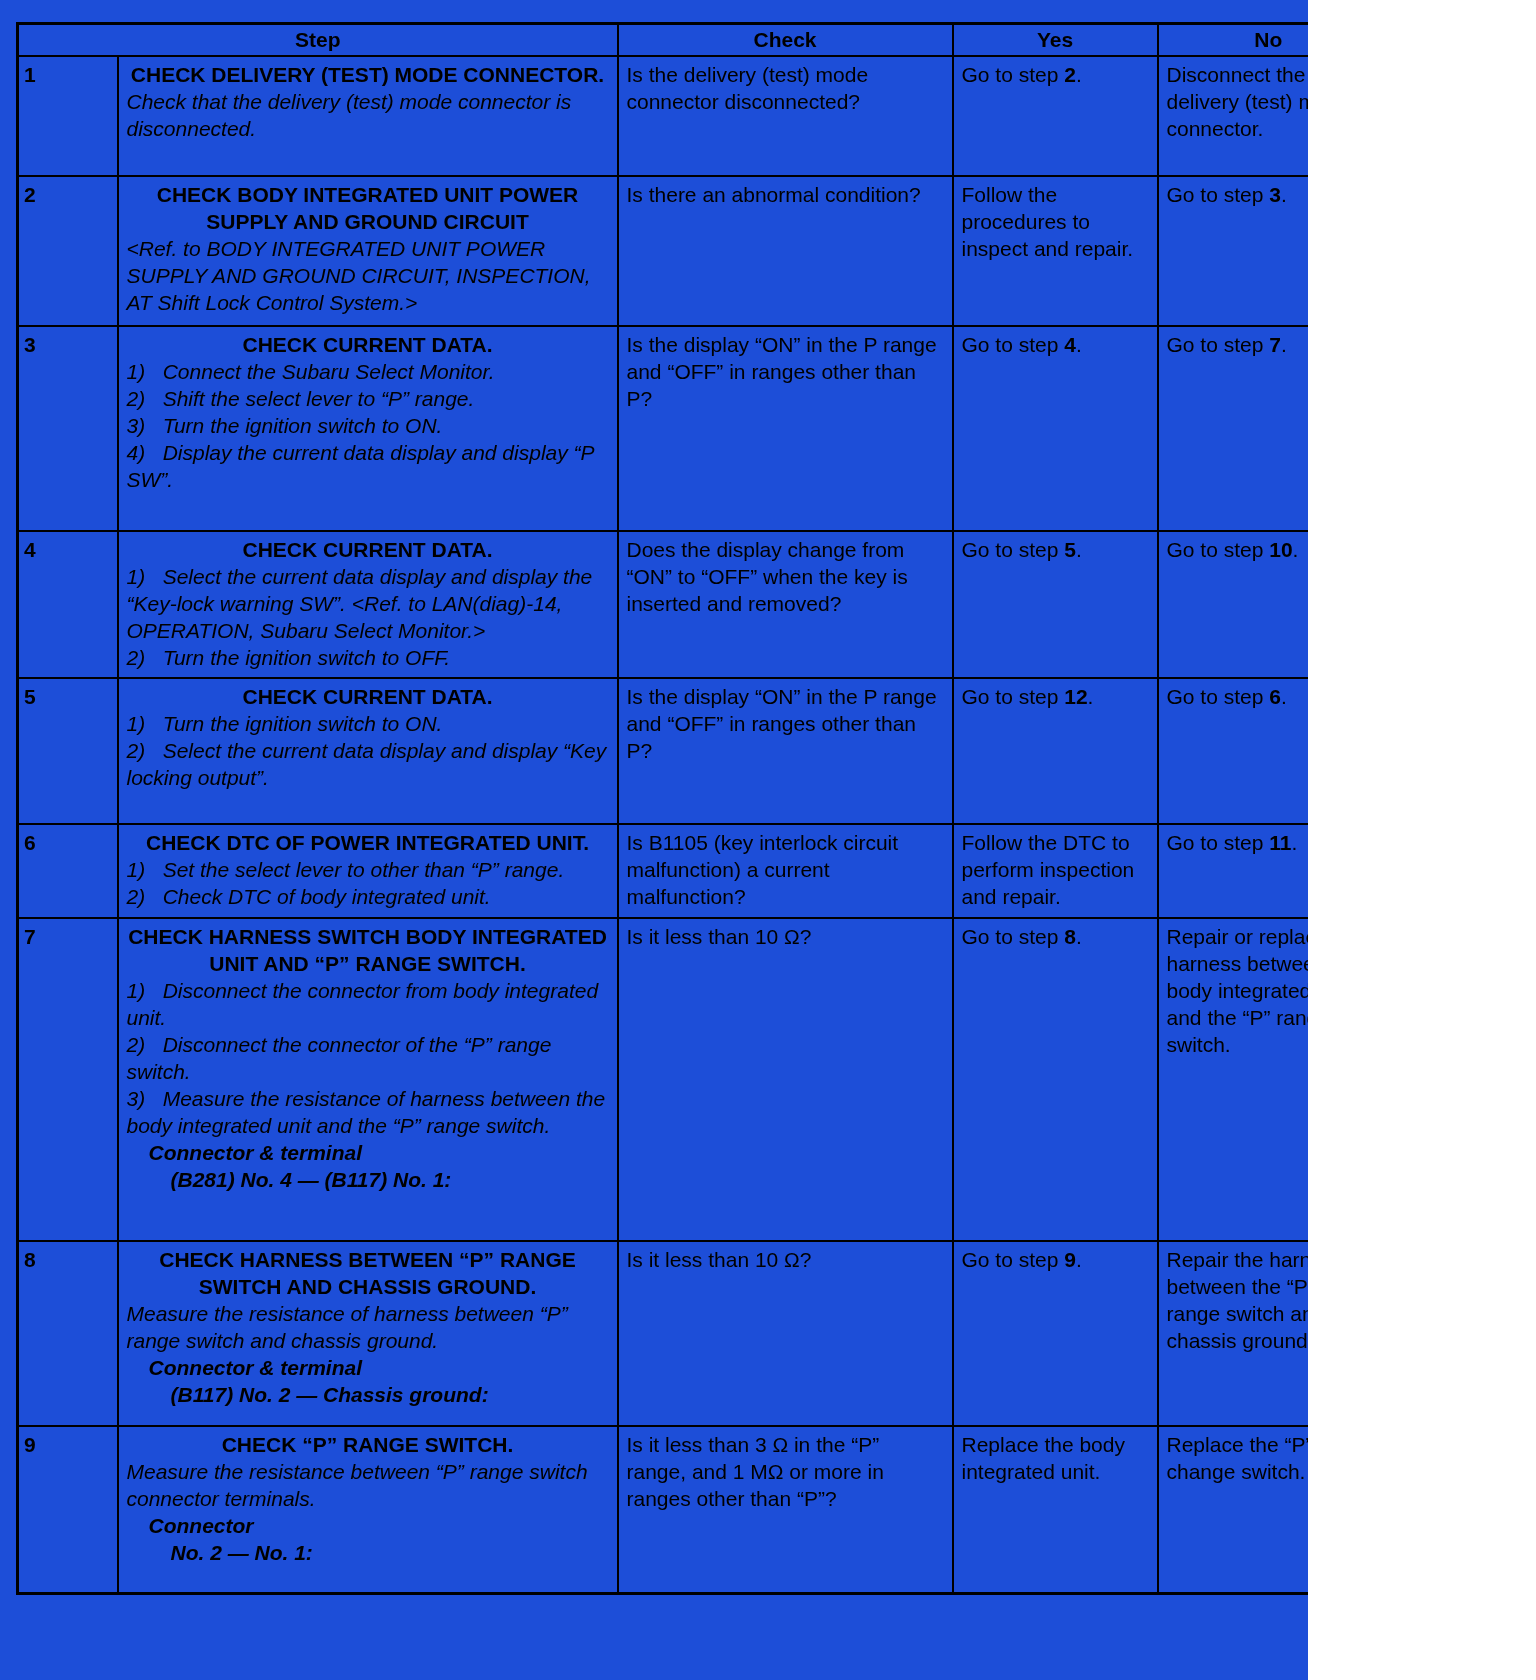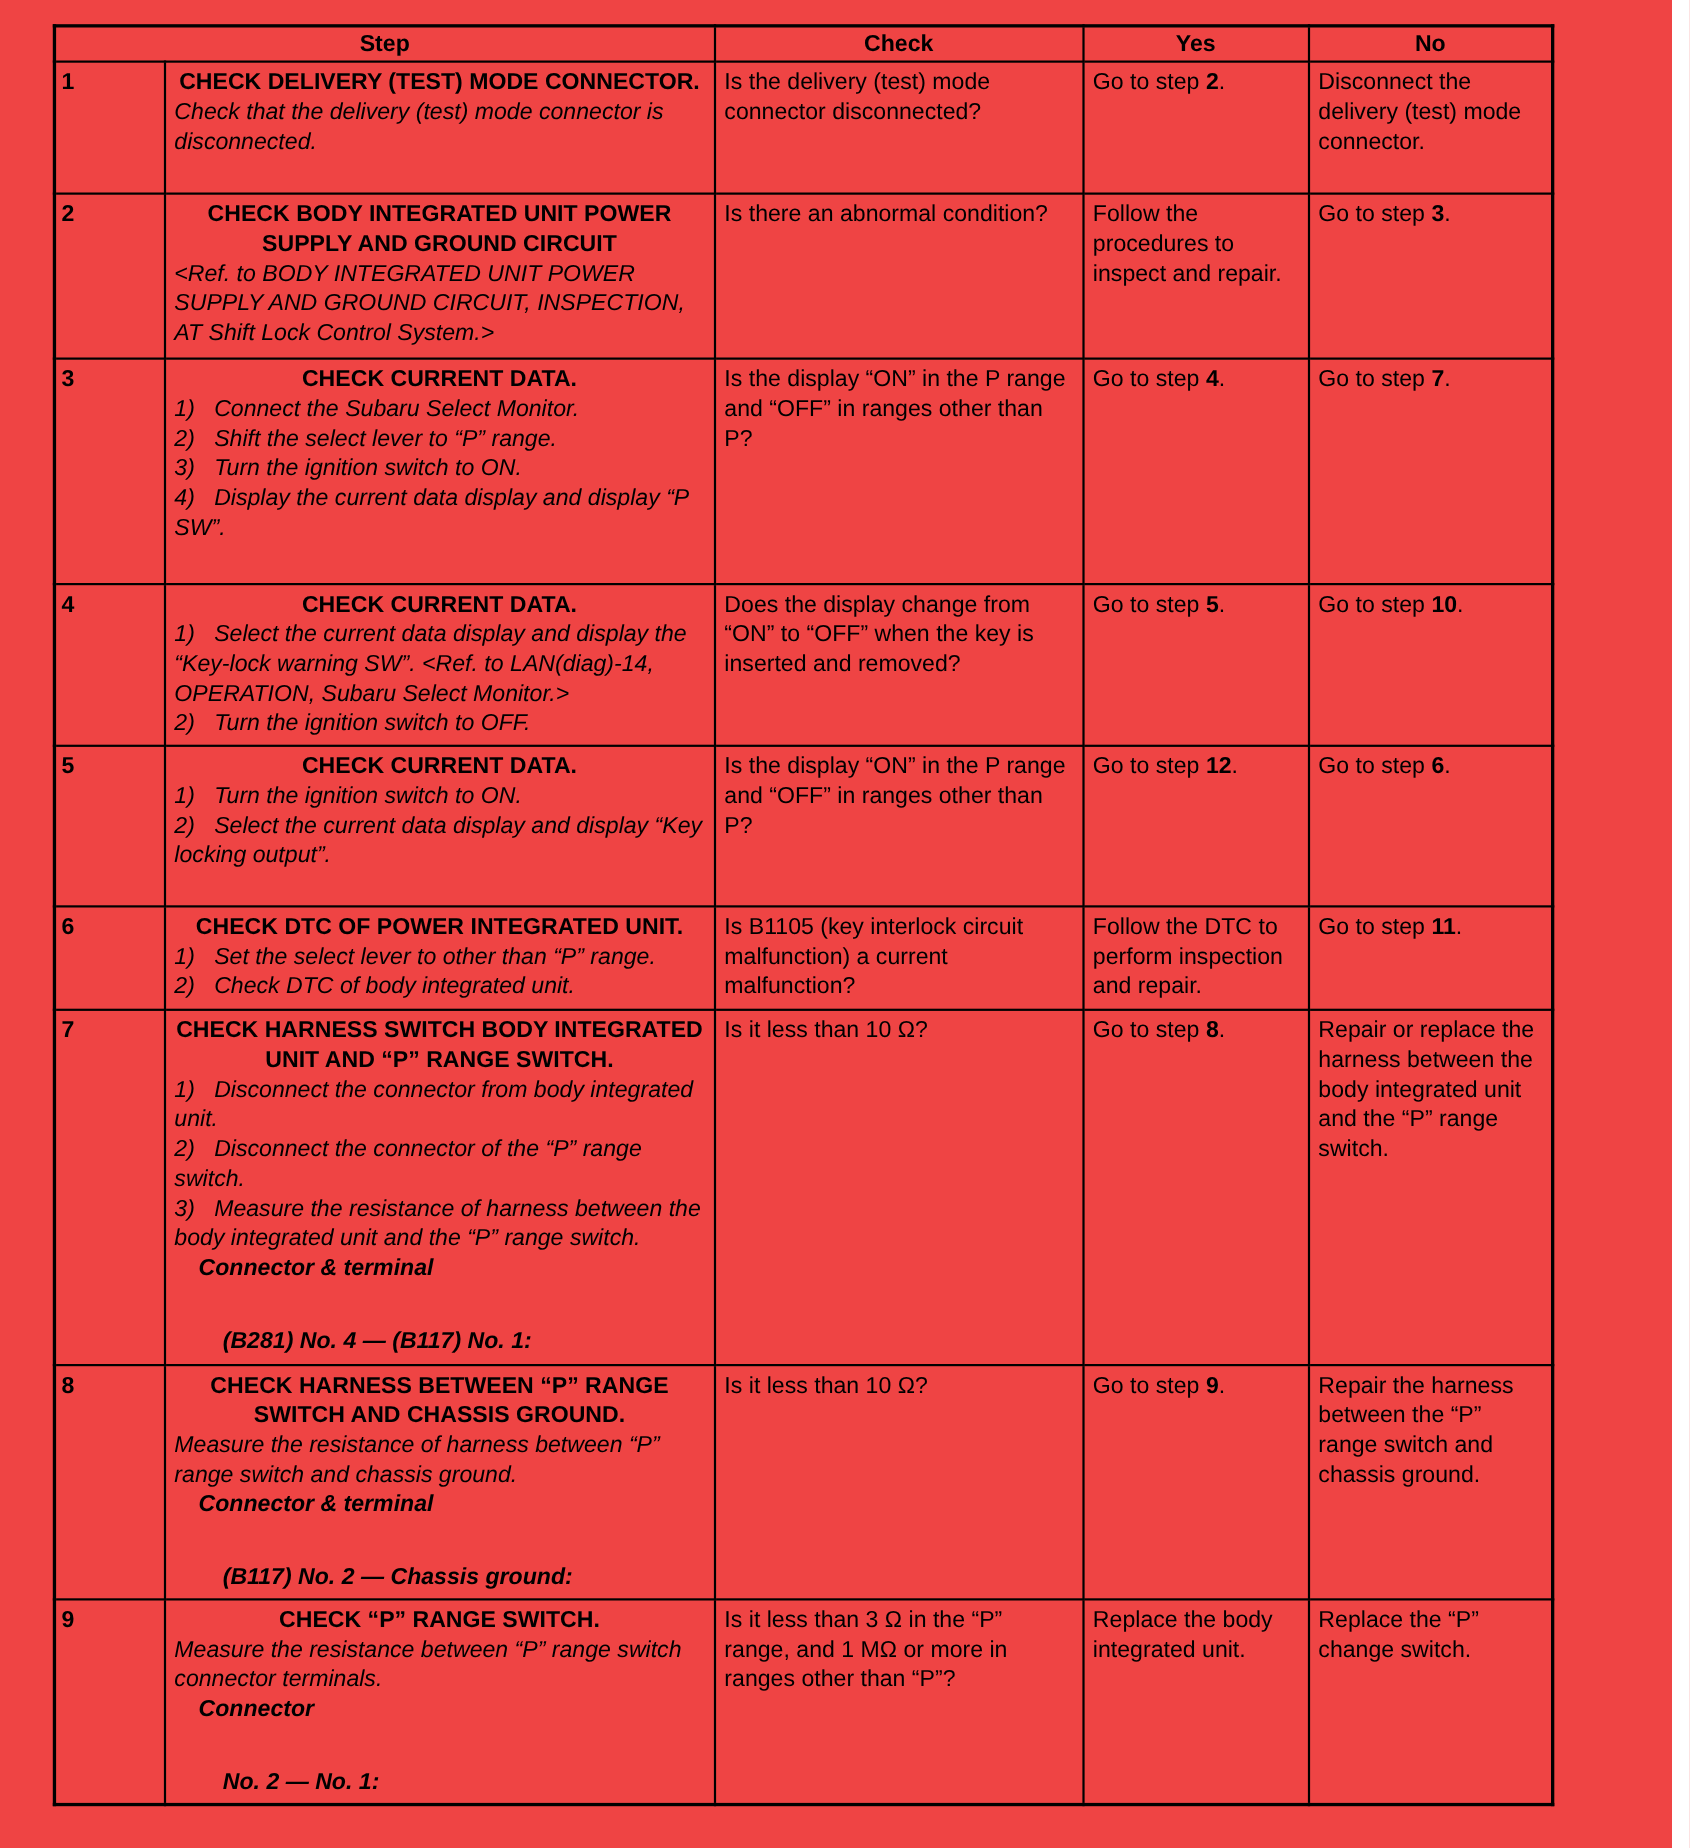--- a/index.html
+++ b/index.html
@@ -1,26 +1,26 @@
 <!DOCTYPE html>
 <html><head>
 <meta charset="utf-8">
 <style>
   html,body{margin:0;padding:0;background:#fff;}
   body{font-family:"Liberation Sans","DejaVu Sans",sans-serif;color:#000;}
-  .page{width:1520px;height:1680px;box-sizing:border-box;padding:22px 0 0 48px;background:#ef4444;overflow:hidden;}
+  .page{width:1308px;height:1680px;box-sizing:border-box;padding:22px 0 0 16px;background:#1d4ed8;overflow:hidden;}
   table.troubleshoot{border-collapse:collapse;width:1362px;table-layout:fixed;border:3px solid #000;}
   .troubleshoot th, .troubleshoot td{border:2px solid #000;vertical-align:top;}
   .troubleshoot th{font-weight:bold;font-size:21px;text-align:center;padding:3px 4px;vertical-align:middle;}
   .troubleshoot td{font-size:21px;line-height:27px;padding:4px 8px 6px 8px;text-align:left;}
   td.num-cell{font-weight:bold;padding-left:5px;}
   .ln-title{font-weight:bold;text-align:center;}
   .ln-body{font-weight:normal;font-style:italic;}
   .ln-spec1{font-weight:bold;font-style:italic;padding-left:22px;}
-  .ln-spec2{font-weight:bold;font-style:italic;padding-left:44px;margin-top:39px;}
+  .ln-spec2{font-weight:bold;font-style:italic;padding-left:44px;}
 </style>
 </head>
 <body>
 
 <div class="page">
   <table class="troubleshoot">
     <colgroup>
       <col style="width:100px">
       <col style="width:500px">
       <col style="width:335px">

